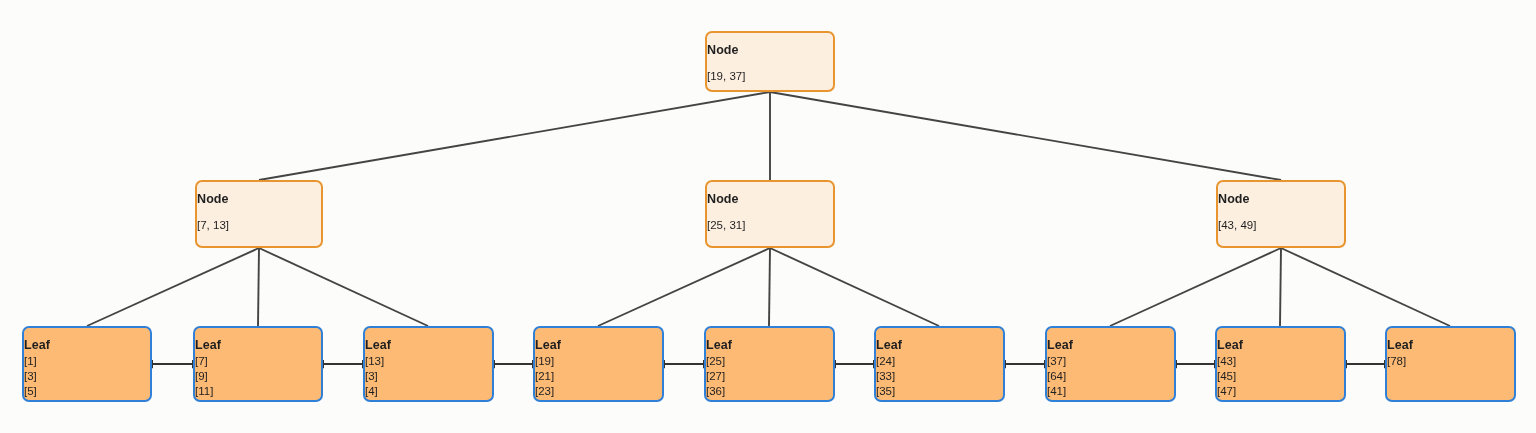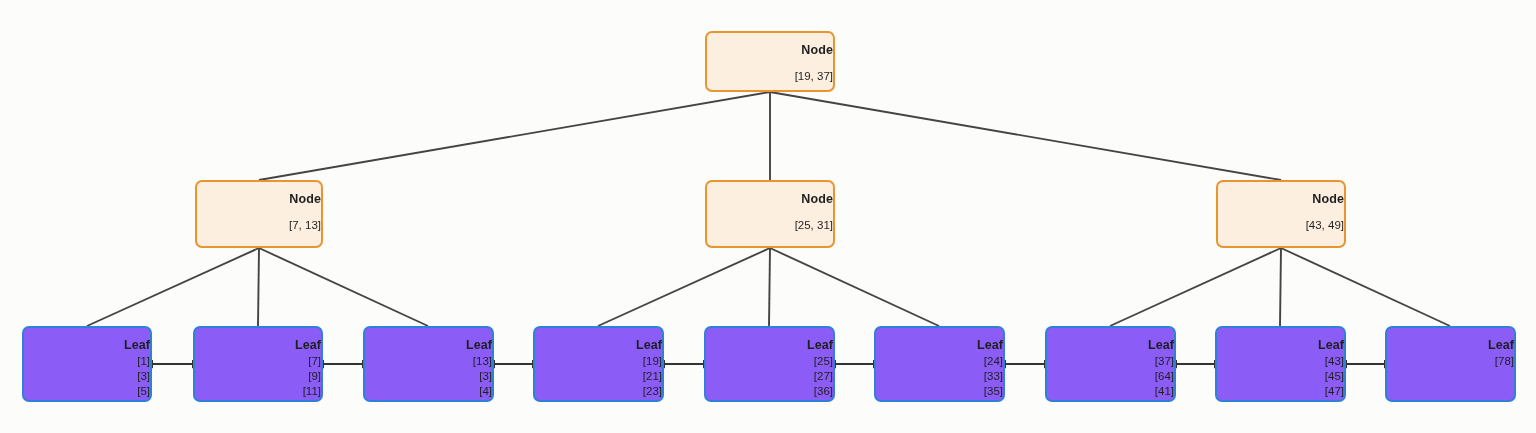--- a/index.html
+++ b/index.html
@@ -26,31 +26,31 @@
     width: 1536px;
     height: 433px;
     pointer-events: none;
   }
   .box {
     position: absolute;
     box-sizing: border-box;
     border-radius: 7px;
     display: flex;
     flex-direction: column;
-    align-items: flex-end;
+    align-items: flex-start;
     justify-content: flex-start;
     text-align: center;
     padding-top: 9px;
   }
   .node-box {
     background: #fcefe0;
     border: 2px solid #e8952f;
   }
   .leaf-box {
-    background: #8b5cf6;
+    background: #fdba74;
     border: 2px solid #3080d8;
   }
   .box-title {
     font-size: 12.5px;
     font-weight: bold;
     color: #1f1f1f;
     line-height: 16px;
     letter-spacing: 0.1px;
   }
   .box-key {

